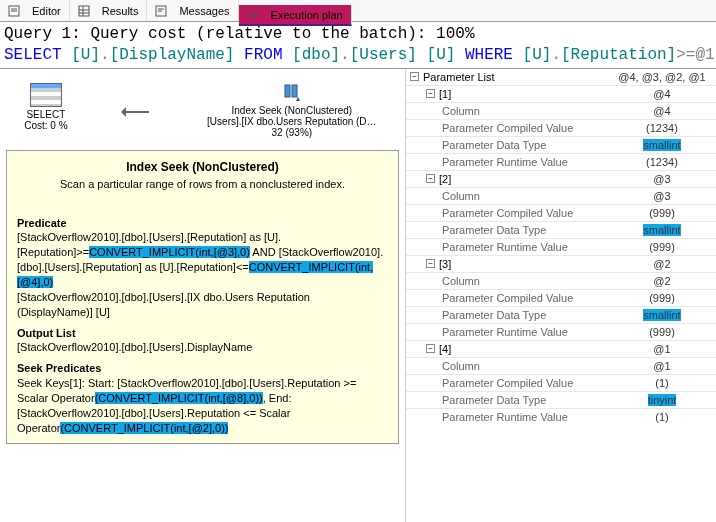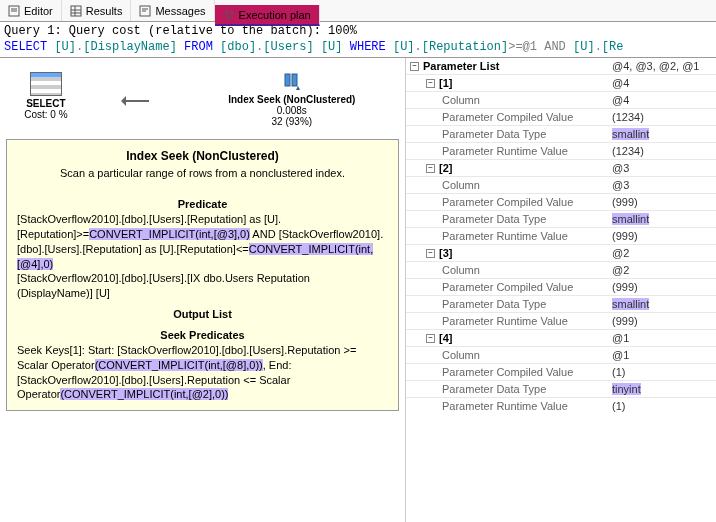--- a/index.html
+++ b/index.html
@@ -1,48 +1,48 @@
 <!DOCTYPE html>
 <html><head>
 <meta charset="utf-8">
 <style>
   * { box-sizing: border-box; margin: 0; padding: 0; }
   body { font-family: "Segoe UI", Tahoma, sans-serif; font-size: 11px; background: #fff; color: #000; width: 716px; height: 522px; overflow: hidden; }
   .tabbar { display: flex; align-items: center; border-bottom: 1px solid #999; background: #f8f8f8; height: 22px; }
-  .tab { display: flex; align-items: center; padding: 2px 8px; gap: 4px; cursor: pointer; border-right: 1px solid #ddd; height: 100%; }
+  .tab { display: flex; align-items: center; padding: 2px 8px; gap: 12px; cursor: pointer; border-right: 1px solid #ddd; height: 100%; }
   .tab.active { background: #be185d; border-bottom: 2px solid #4c1d95; position: relative; top: 5px; }
   .tab .ico { width: 12px; height: 12px; display: inline-block; }
-  .querybox { font-family: "Courier New", monospace; font-size: 12px; padding: 2px 4px; white-space: nowrap; overflow: hidden; border-bottom: 1px solid #999; line-height: 1.3; }
+  .querybox { font-family: "Courier New", monospace; font-size: 16px; padding: 2px 4px; white-space: nowrap; overflow: hidden; border-bottom: 1px solid #999; line-height: 1.3; }
   .blue { color: #0000ff; }
   .teal { color: #008080; }
   .gray { color: #808080; }
   .body { display: flex; height: calc(100% - 58px); }
   .left { width: 405px; padding: 6px; overflow: hidden; }
   .right { flex: 1; border-left: 1px solid #ccc; overflow-y: auto; font-size: 11px; }
   .plan { display: flex; gap: 40px; align-items: flex-start; margin: 8px 4px 12px 4px; text-align: center; font-size: 10px; }
   .plan-node { width: 80px; }
   .plan-seek { width: 230px; text-align: center; }
   .arrow { position: relative; top: 28px; width: 30px; height: 2px; background: #666; }
   .arrow::before { content: ''; position: absolute; left: -6px; top: -4px; border: 5px solid transparent; border-right-color: #666; }
   .sel-icon { width: 32px; height: 24px; margin: 0 auto 2px; border: 1px solid #666; background: linear-gradient(#fff 50%, #ccc 50%); background-size: 100% 8px; box-shadow: inset 0 4px 0 #6af; }
   .seek-icon { width: 20px; height: 20px; margin: 0 auto 2px; display:flex; align-items:center; justify-content:center; }
   .seek-icon svg { width:20px; height:20px; }
   .tooltip { background: #ffffe1; border: 1px solid #999; padding: 8px 10px; font-size: 11px; line-height: 1.35; }
   .tooltip h3 { font-size: 12px; font-weight: bold; text-align: center; margin-bottom: 2px; }
-  .tooltip .center-desc { text-align: center; margin-bottom: 16px; }
-  .tooltip .section-title { font-weight: bold; margin-top: 6px; text-align: center; }
-  .hl { background: #c4b5fd; }
+  .tooltip .center-desc { text-align: center; margin-bottom: 24px; }
+  .tooltip .section-title { font-weight: bold; margin-top: 6px; }
+  .hl { background: #0ea5e9; }
   .prop-row { display: flex; border-top: 1px solid #e8e8e8; padding: 2px 4px; }
   .prop-row.top { border-top: none; }
   .prop-key { flex: 1; display: flex; align-items: center; gap: 4px; }
-  .prop-val { width: 100px; color: #333; }
+  .prop-val { width: 100px; color: #333; text-align: center; }
   .expander { width: 9px; height: 9px; border: 1px solid #888; display: inline-flex; align-items:center; justify-content:center; font-size:8px; line-height:1; cursor:pointer; }
   .indent1 { padding-left: 16px; }
   .indent2 { padding-left: 32px; color: #666; }
-  .bold { font-weight: bold; }
+  .bold { font-weight: normal; }
 </style>
 </head>
 <body>
 
 <div class="tabbar">
   <div class="tab">
     <span class="ico"><svg viewBox="0 0 12 12">
           <rect x="1" y="1" width="10" height="10" fill="none" stroke="#555"></rect>
           <line x1="3" y1="4" x2="9" y2="4" stroke="#555"></line>
           <line x1="3" y1="6" x2="9" y2="6" stroke="#555"></line>
@@ -97,37 +97,38 @@
       <div class="arrow"></div>
       <div class="plan-seek">
         <div class="seek-icon">
             <svg viewBox="0 0 20 20">
               <rect x="3" y="2" width="5" height="12" fill="#4a90d9" stroke="#2a5a8a"></rect>
               <rect x="10" y="2" width="5" height="12" fill="#4a90d9" stroke="#2a5a8a"></rect>
               <path d="M16 14 L18 18 L14 18 Z" fill="#2a5a8a"></path>
             </svg>
           </div>
         <div class="bold">Index Seek (NonClustered)</div>
-        <div>0.008s</div>
+        <div>[Users].[IX dbo.Users Reputation (D…</div>
         <div>32 (93%)</div>
       </div>
     </div>
 
     <div class="tooltip">
       <h3>Index Seek (NonClustered)</h3>
       <div class="center-desc">Scan a particular range of rows from a nonclustered index.</div>
 
       <div class="section-title">Predicate</div>
       <div>
         <span>[StackOverflow2010].[dbo].[Users].[Reputation] as [U].[Reputation]&gt;=</span><span class="hl">CONVERT_IMPLICIT(int,[@3],0)</span><span> AND [StackOverflow2010].[dbo].[Users].[Reputation] as [U].[Reputation]&lt;=</span><span class="hl">CONVERT_IMPLICIT(int,[@4],0)</span>
       </div>
 
       <div>[StackOverflow2010].[dbo].[Users].[IX dbo.Users Reputation (DisplayName)] [U]</div>
 
       <div class="section-title">Output List</div>
+      <div>[StackOverflow2010].[dbo].[Users].DisplayName</div>
 
       <div class="section-title">Seek Predicates</div>
       <div>
         <span>Seek Keys[1]: Start: [StackOverflow2010].[dbo].[Users].Reputation &gt;= Scalar Operator</span><span class="hl">(CONVERT_IMPLICIT(int,[@8],0))</span><span>, End: [StackOverflow2010].[dbo].[Users].Reputation &lt;= Scalar Operator</span><span class="hl">(CONVERT_IMPLICIT(int,[@2],0))</span>
       </div>
     </div>
   </div>
 
   <div class="right">
     <div class="prop-row top">

